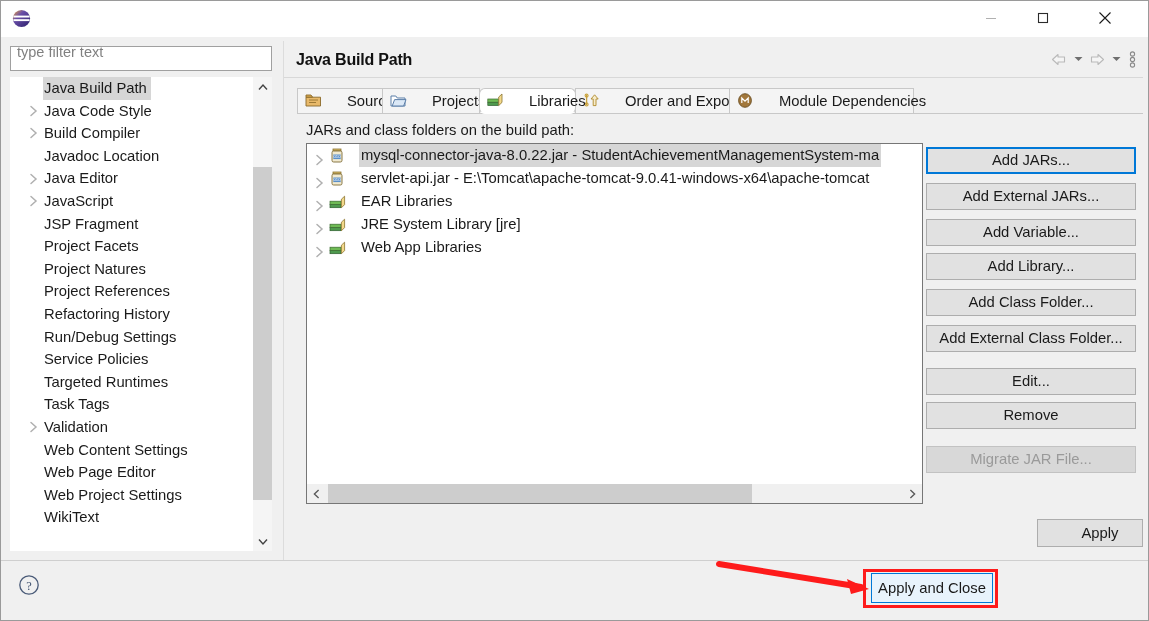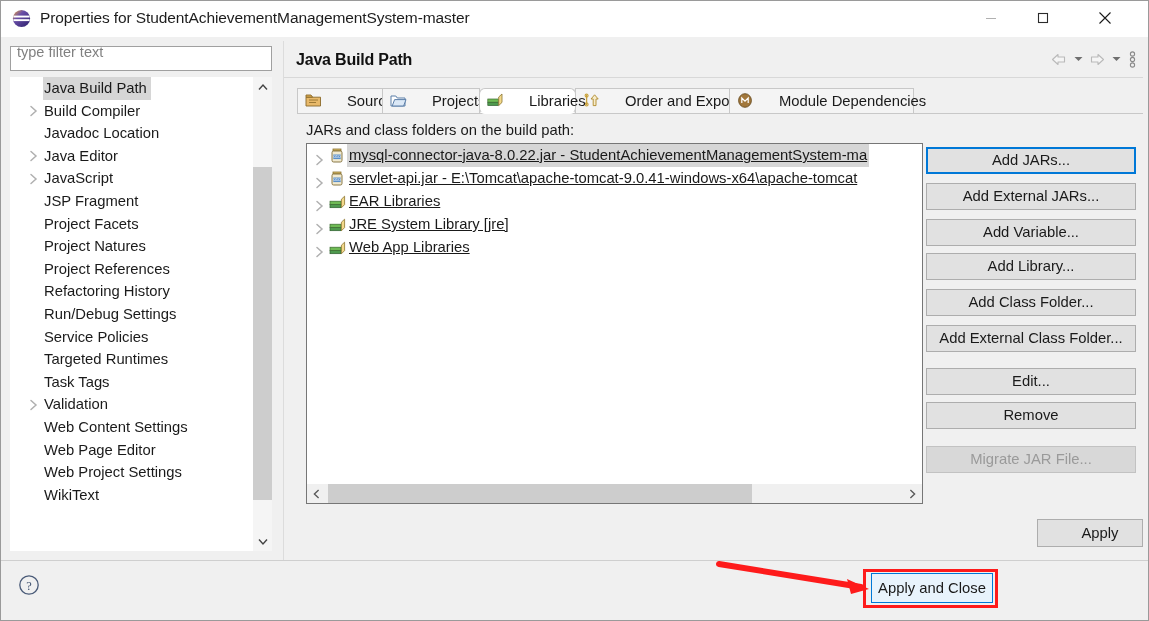--- a/index.html
+++ b/index.html
@@ -233,23 +233,22 @@
     transform: translateY(-50%);
     width: 9px; height: 12px;
   }
   .jrow .jicon {
     position: absolute; left: 22px; top: 50%;
     transform: translateY(-50%);
     width: 16px; height: 16px;
   }
   .jrow .jlbl {
     display: inline-block;
-    margin-left: 10px;
+    margin-left: 22px;
     padding: 0 2px;
-    text-decoration: underline;
   }
   .jrow.selected .jlbl { background: #d6d6d6; }
 
   .hscroll {
     position: absolute;
     left: 0; bottom: 0;
     width: 615px; height: 19px;
     background: #f0f0f0;
     border-top: 1px solid #ffffff;
   }
@@ -358,21 +357,20 @@
             <stop offset="0" stop-color="#f0a73c"></stop>
             <stop offset="0.35" stop-color="#6a4fa8"></stop>
             <stop offset="1" stop-color="#2b1f6b"></stop>
           </linearGradient>
         </defs>
         <circle cx="9.5" cy="9.5" r="8.6" fill="url(#eg)"></circle>
         <rect x="1.5" y="6.6" width="16" height="1.9" fill="#ffffff"></rect>
         <rect x="1.5" y="10.2" width="16" height="1.9" fill="#ffffff"></rect>
       </svg>
     </div>
-    <div class="title-text">Properties for StudentAchievementManagementSystem-master</div>
 
     <div class="win-btn win-min">
       <svg width="12" height="12" viewBox="0 0 12 12">
           <rect x="1" y="6" width="10" height="1" fill="#b0b0b0"></rect>
         </svg>
     </div>
     <div class="win-btn win-max">
       <svg width="12" height="12" viewBox="0 0 12 12">
           <rect x="1.5" y="1.5" width="9" height="9" fill="none" stroke="#2b2b2b" stroke-width="1.1"></rect>
         </svg>
@@ -381,20 +379,25 @@
       <svg width="13" height="13" viewBox="0 0 13 13">
           <path d="M1 1 L12 12 M12 1 L1 12" stroke="#1a1a1a" stroke-width="1.1" fill="none"></path>
         </svg>
     </div>
   </div>
 
   <input class="filter-box" type="text" placeholder="type filter text" style="">
 
   <div class="tree-pane" id="tree-pane">
       <div class="tree-row selected"><span class="lbl">Java Build Path</span></div>
+      <div class="tree-row"><span class="twisty">
+          <svg width="9" height="12" viewBox="0 0 9 12">
+            <path d="M2 1.5 L7 6 L2 10.5" stroke="#b0b0b0" stroke-width="1.5" fill="none" stroke-linecap="round"></path>
+          </svg>
+        </span><span class="lbl">Java Code Style</span></div>
       <div class="tree-row"><span class="twisty">
           <svg width="9" height="12" viewBox="0 0 9 12">
             <path d="M2 1.5 L7 6 L2 10.5" stroke="#b0b0b0" stroke-width="1.5" fill="none" stroke-linecap="round"></path>
           </svg>
         </span><span class="lbl">Build Compiler</span></div>
       <div class="tree-row"><span class="lbl">Javadoc Location</span></div>
       <div class="tree-row"><span class="twisty">
           <svg width="9" height="12" viewBox="0 0 9 12">
             <path d="M2 1.5 L7 6 L2 10.5" stroke="#b0b0b0" stroke-width="1.5" fill="none" stroke-linecap="round"></path>
           </svg>

